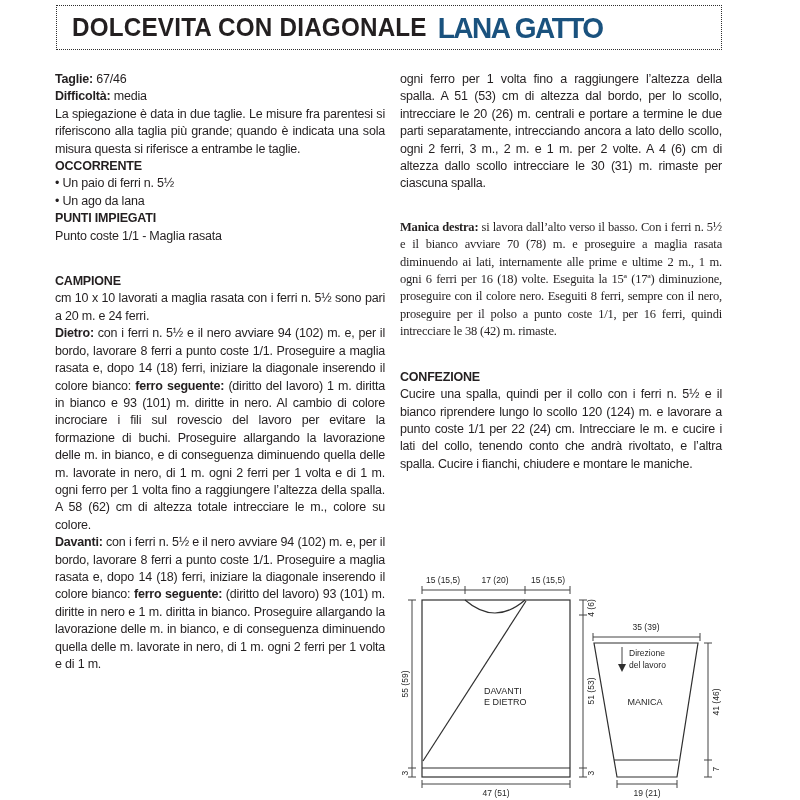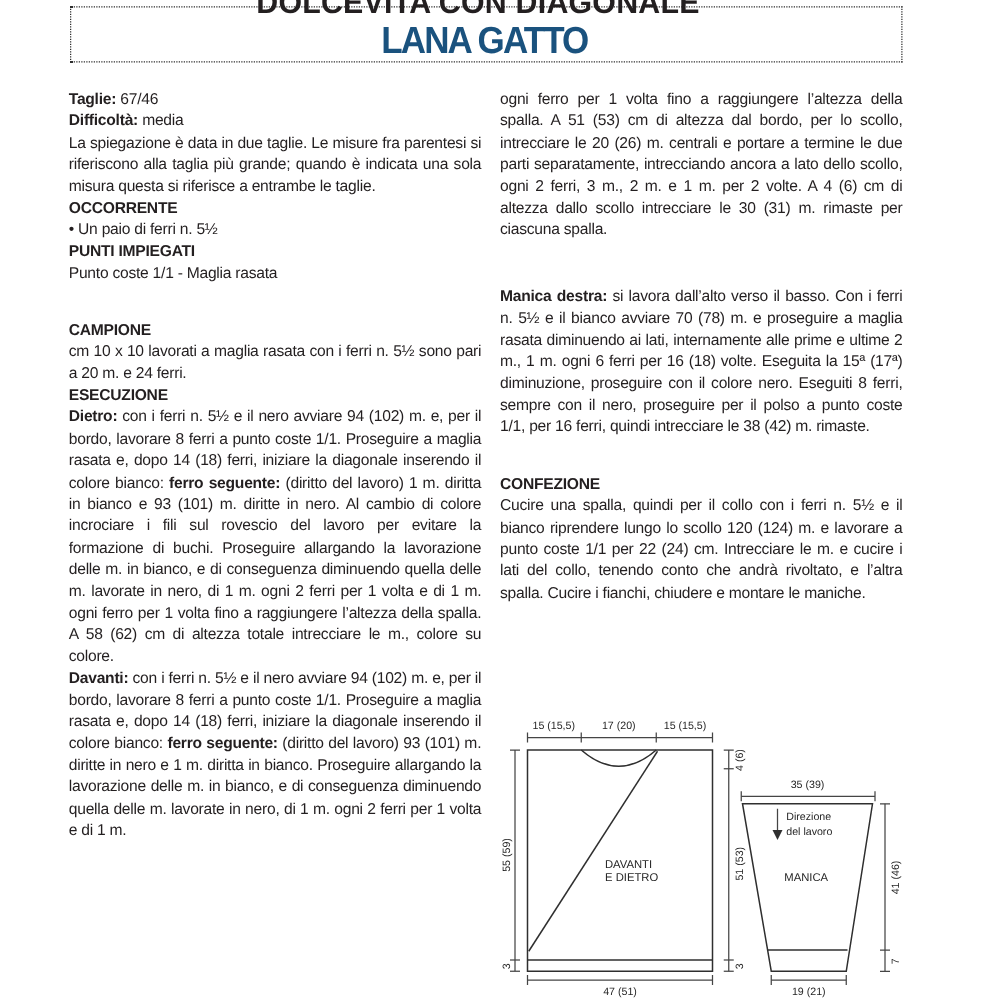--- a/index.html
+++ b/index.html
@@ -10,23 +10,22 @@
     color:#231f20;
     position:relative;
     overflow:hidden;
   }
   .page { position:absolute; inset:0; background:#fff; }
 
   
   .header {
     position:absolute; left:56px; top:5px; width:666px; height:45px;
     border:1.5px dotted #2e2e2e;
-    display:flex; align-items:center; justify-content:flex-end;
+    display:flex; align-items:center; justify-content:flex-start;
     padding:0 18px 0 15px;
-    flex-direction:column;
   }
   .title {
     font-size:25px; font-weight:bold; letter-spacing:0.2px;
     transform:scaleX(0.97); transform-origin:left center;
     white-space:nowrap;
   }
   .logo {
     font-size:28px; font-weight:bold; letter-spacing:-1.5px;
     color:#1a527e; white-space:nowrap;
     transform:scaleY(1.08); transform-origin:right center;
@@ -37,21 +36,21 @@
     position:absolute; top:71px;
     font-size:12.5px; line-height:17.4px;
     text-align:justify; letter-spacing:-0.2px;
     hyphens:auto; -webkit-hyphens:auto;
   }
   .col-left  { left:55px;  width:330px; }
   .col-right { left:400px; width:322px; }
   .blk    { margin:0 0 0 0; }
   .gap-lg { }
   .gap-md { margin-top:28px; }
-  .gap-xl { margin-top:36px; }
+  .gap-xl { margin-top:26px;font-family:Liberation Serif, serif; }
   h2 { font-size:12.5px; font-weight:bold; letter-spacing:-0.2px; }
   p  { margin:0; }
   b  { font-weight:bold; }
 
   
   .diagrams { position:absolute; left:395px; top:555px; width:340px; height:245px; }
   .diagrams svg { display:block; }
   .m-line   { stroke:#454545; stroke-width:1; fill:none; }
   .outline  { stroke:#2f2f2f; stroke-width:1.2; fill:none; }
   .dia-txt  { font-family:"Liberation Sans", sans-serif; font-size:8.5px; fill:#262626; }
@@ -71,34 +70,34 @@
   <div class="col col-left">
     <div class="blk">
       <p><b>Taglie:</b><span> 67/46</span></p>
       <p><b>Difficoltà:</b><span> media</span></p>
       <p>La spiegazione è data in due taglie. Le misure fra parentesi si riferiscono alla taglia più grande; quando è indicata una sola misura questa si riferisce a entrambe le taglie.</p>
     </div>
 
     <div class="blk gap-lg">
       <h2>OCCORRENTE</h2>
       <p>• Un paio di ferri n. 5½</p>
+      <p>• Un ago da lana</p>
     </div>
 
     <div class="blk gap-lg">
       <h2>PUNTI IMPIEGATI</h2>
       <p>Punto coste 1/1 - Maglia rasata</p>
     </div>
 
     <div class="blk gap-md">
       <h2>CAMPIONE</h2>
       <p>cm 10 x 10 lavorati a maglia rasata con i ferri n. 5½ sono pari a 20 m. e 24 ferri.</p>
     </div>
 
     <div class="blk gap-lg">
-      <h2>ESECUZIONE</h2>
       <p><b>Dietro:</b><span> con i ferri n. 5½ e il nero avviare 94 (102) m. e, per il bordo, lavorare 8 ferri a punto coste 1/1. Proseguire a maglia rasata e, dopo 14 (18) ferri, iniziare la diagonale inserendo il colore bianco: </span><b>ferro seguente:</b><span> (diritto del lavoro) 1 m. diritta in bianco e 93 (101) m. diritte in nero. Al cambio di colore incrociare i fili sul rovescio del lavoro per evitare la formazione di buchi. Proseguire allargando la lavorazione delle m. in bianco, e di conseguenza diminuendo quella delle m. lavorate in nero, di 1 m. ogni 2 ferri per 1 volta e di 1 m. ogni ferro per 1 volta fino a raggiungere l’altezza della spalla. A 58 (62) cm di altezza totale intrecciare le m., colore su colore.</span></p>
     </div>
 
     <div class="blk gap-lg">
       <p><b>Davanti:</b><span> con i ferri n. 5½ e il nero avviare 94 (102) m. e, per il bordo, lavorare 8 ferri a punto coste 1/1. Proseguire a maglia rasata e, dopo 14 (18) ferri, iniziare la diagonale inserendo il colore bianco: </span><b>ferro seguente:</b><span> (diritto del lavoro) 93 (101) m. diritte in nero e 1 m. diritta in bianco. Proseguire allargando la lavorazione delle m. in bianco, e di conseguenza diminuendo quella delle m. lavorate in nero, di 1 m. ogni 2 ferri per 1 volta e di 1 m.</span></p>
     </div>
   </div>
 
   <div class="col col-right">
     <div class="blk">

